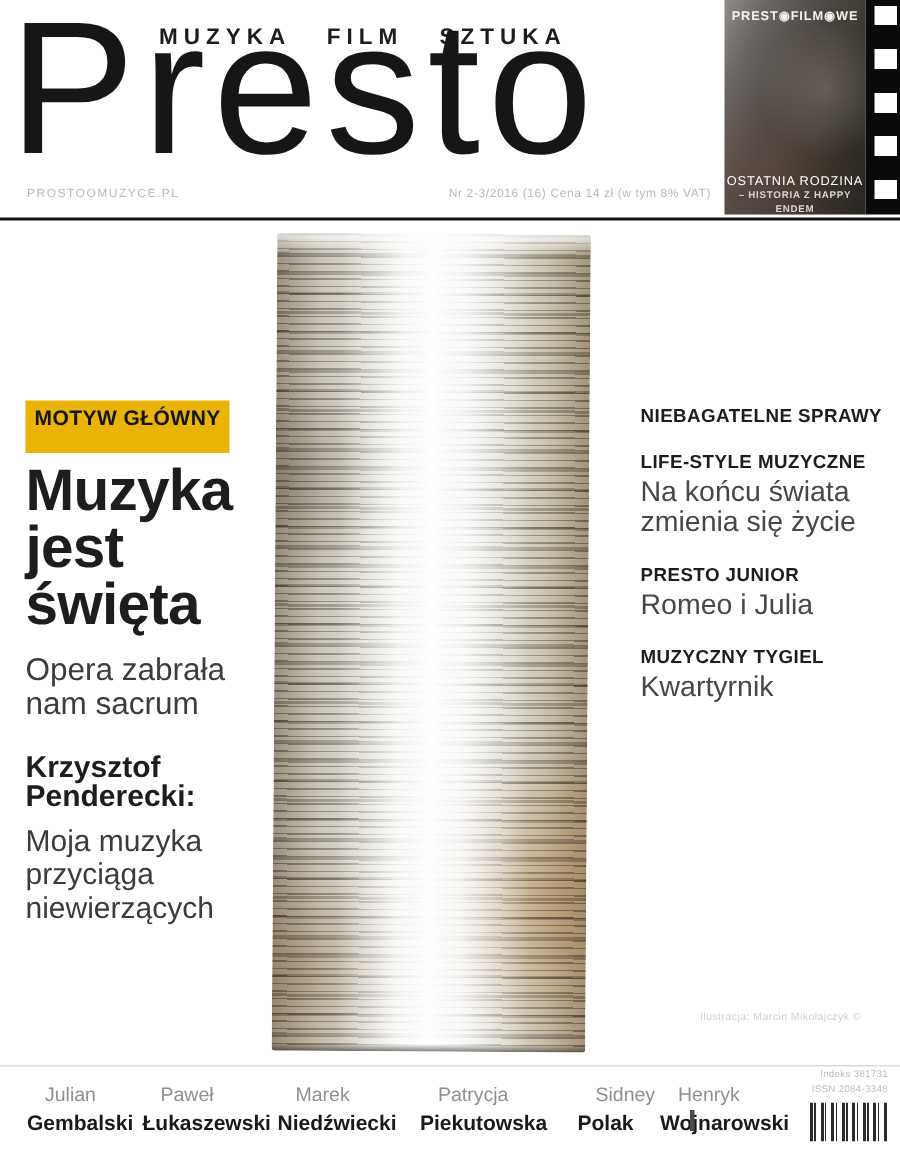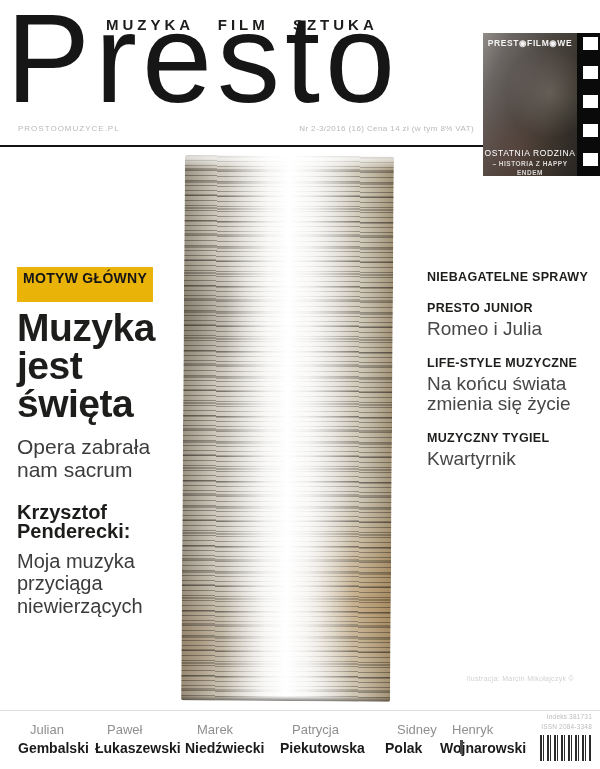--- a/index.html
+++ b/index.html
@@ -24,21 +24,21 @@
   }
   .issue-info{
     position:absolute;right:126px;top:124px;
     font-size:8px;letter-spacing:.4px;color:#b9b9b9;
   }
   .header-rule{
     position:absolute;left:0;top:145px;width:600px;height:2px;background:#141414;
   }
 
   
-  .film-promo{position:absolute;left:483px;top:0;width:117px;height:143px;margin-top:33px;}
+  .film-promo{position:absolute;left:483px;top:0;width:117px;height:143px;}
   .film-photo{
     position:absolute;left:0;top:0;width:94px;height:143px;
     background:
       radial-gradient(circle at 72% 42%, rgba(205,195,185,.25), transparent 42%),
       radial-gradient(circle at 30% 85%, rgba(120,80,70,.35), transparent 45%),
       linear-gradient(115deg,#918c88 0%,#6b6663 18%,#4c4641 45%,#343028 75%,#2a2623 100%);
   }
   .film-strip{position:absolute;left:94px;top:0;width:23px;height:143px;background:#0a0a0a;}
   .film-holes{
     position:absolute;left:6px;top:4px;width:15px;height:135px;
@@ -162,27 +162,27 @@
     <p class="secondary-quote preline">Moja muzyka
 przyciąga
 niewierzących</p>
   </div>
 
   <div class="right-col">
     <div class="feature">
       <div class="feature-kicker">NIEBAGATELNE SPRAWY</div>
     </div>
     <div class="feature">
-      <div class="feature-kicker">PRESTO JUNIOR</div>
-      <div class="feature-title preline">Romeo i Julia</div>
-    </div>
-    <div class="feature">
       <div class="feature-kicker">LIFE-STYLE MUZYCZNE</div>
       <div class="feature-title preline">Na końcu świata
 zmienia się życie</div>
+    </div>
+    <div class="feature">
+      <div class="feature-kicker">PRESTO JUNIOR</div>
+      <div class="feature-title preline">Romeo i Julia</div>
     </div>
     <div class="feature">
       <div class="feature-kicker">MUZYCZNY TYGIEL</div>
       <div class="feature-title preline">Kwartyrnik</div>
     </div>
   </div>
 
   <div class="footer-rule"></div>
 
   <div class="contributor c0">

